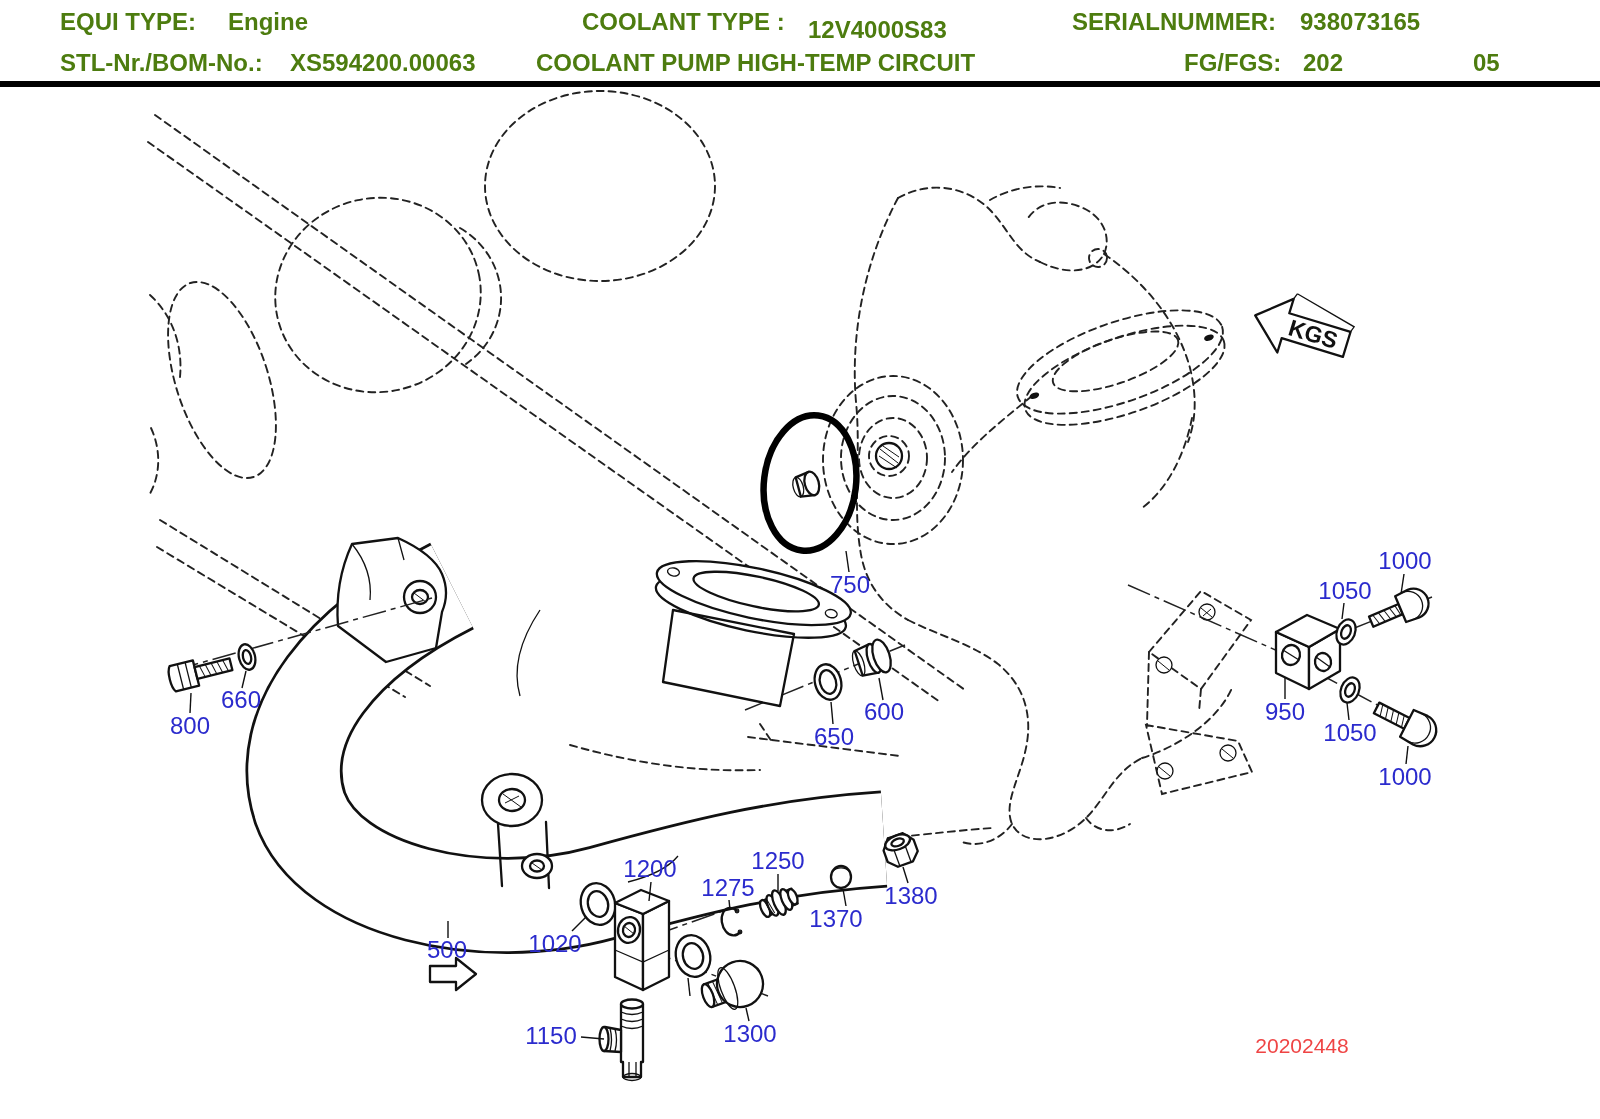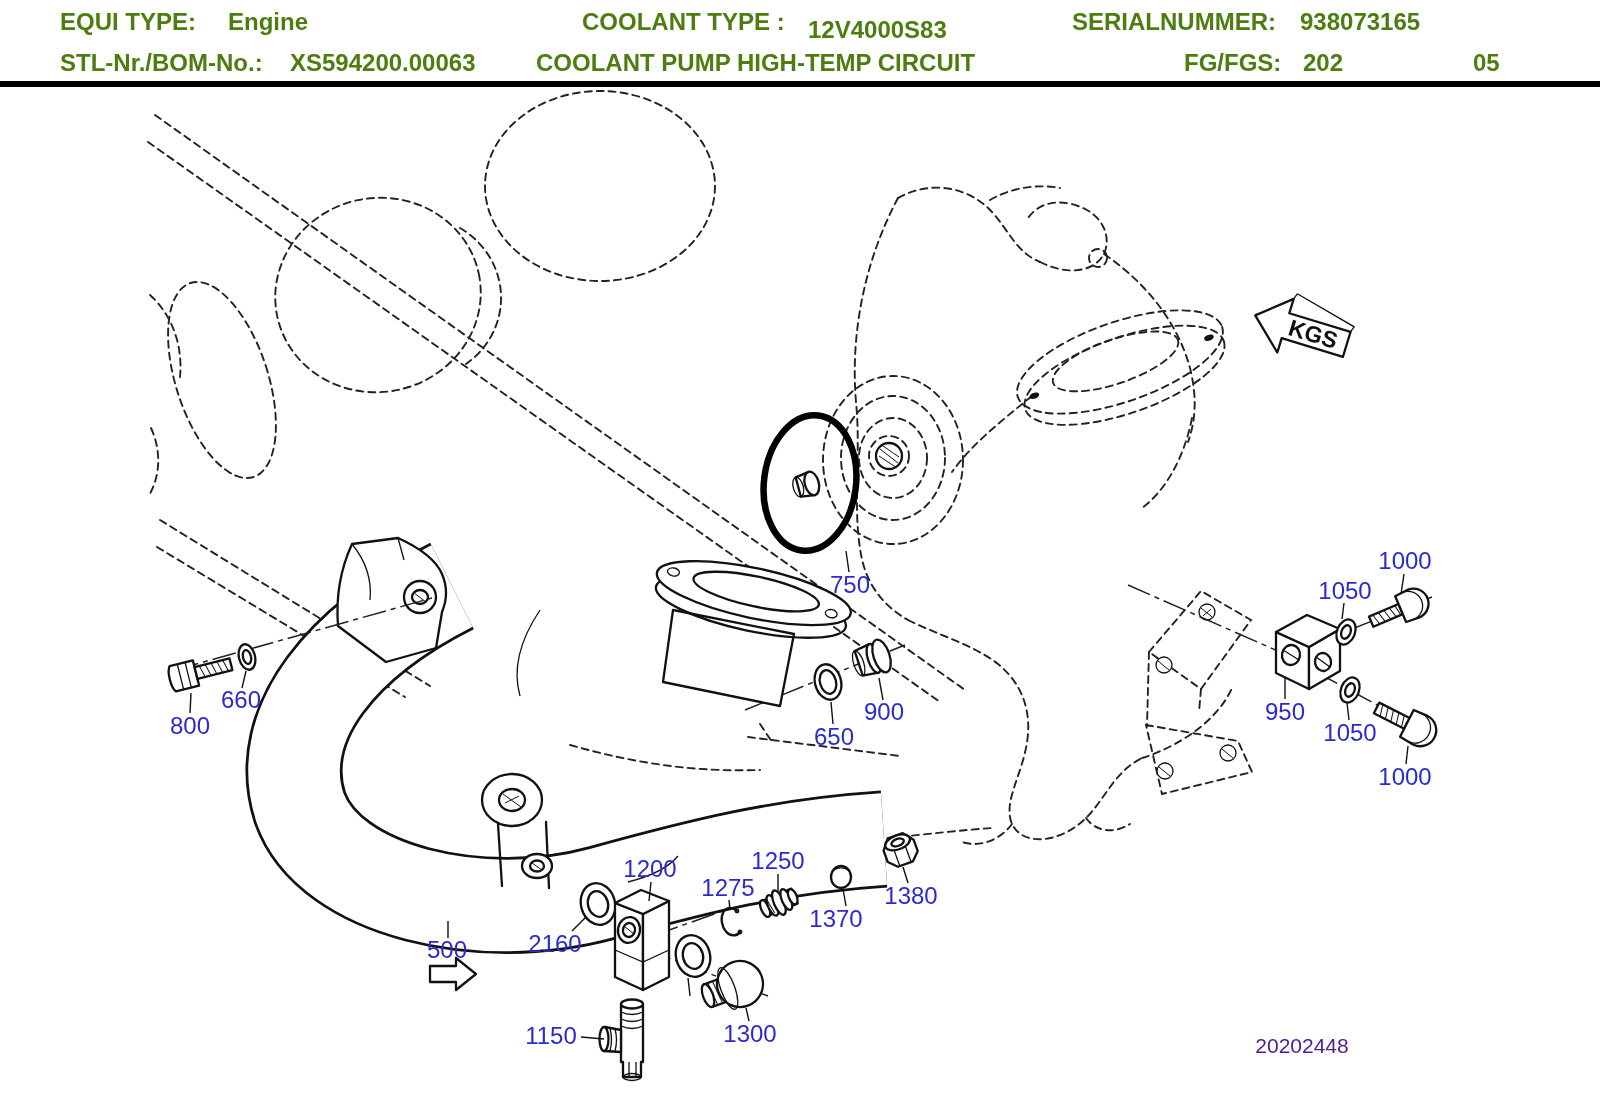--- a/index.html
+++ b/index.html
@@ -5,21 +5,21 @@
   html,body{margin:0;padding:0;background:#fff;}
   body{width:1600px;height:1119px;position:relative;overflow:hidden;
        font-family:"Liberation Sans",sans-serif;}
   
   .hdr{position:absolute;white-space:nowrap;font-weight:bold;font-size:24px;color:#4d7c0f;}
   .rule{position:absolute;left:0;top:81px;width:1600px;height:6px;background:#000;}
   
   #dwg{position:absolute;left:0;top:0;}
   .callout{position:absolute;transform:translate(-50%,-50%);font-size:24px;
            color:#2b2bcd;white-space:nowrap;}
-  .dwgnum{position:absolute;transform:translate(-50%,-50%);font-size:21px;color:#4c1d95;}
+  .dwgnum{position:absolute;transform:translate(-50%,-50%);font-size:21px;color:#ef4444;}
   
   .so{fill:none;stroke:#111;stroke-width:2.3;stroke-linecap:round;stroke-linejoin:round;}
   .sf{fill:#fff;stroke:#111;stroke-width:2.3;stroke-linejoin:round;}
   .thin{fill:none;stroke:#111;stroke-width:1.3;}
   .dash{fill:none;stroke:#222;stroke-width:1.9;stroke-dasharray:7 5;stroke-linecap:round;}
   .axis{fill:none;stroke:#222;stroke-width:1.5;stroke-dasharray:24 5 5 5;}
   .lead{stroke:#111;stroke-width:1.4;}
   .ring{fill:none;stroke:#000;stroke-width:6.5;}
   .hat{stroke:#111;stroke-width:1;}
   .kgs{font-weight:bold;font-size:23px;fill:#111;}
@@ -335,32 +335,32 @@
     <line x1="746" y1="1008" x2="749" y2="1021"></line>
     <line x1="572" y1="931" x2="586" y2="917"></line>
     <line x1="843" y1="889" x2="846" y2="906"></line>
     <line x1="903" y1="867" x2="908" y2="883"></line>
     <line x1="688" y1="978" x2="690" y2="996"></line>
   </g>
 </svg>
 
 <div>
   <div class="callout" style="left:447px;top:950px">500</div>
-  <div class="callout" style="left:884px;top:712px">900</div>
+  <div class="callout" style="left:884px;top:712px">600</div>
   <div class="callout" style="left:834px;top:737px">650</div>
   <div class="callout" style="left:850px;top:585px">750</div>
   <div class="callout" style="left:190px;top:726px">800</div>
   <div class="callout" style="left:241px;top:700px">660</div>
   <div class="callout" style="left:1285px;top:712px">950</div>
   <div class="callout" style="left:1405px;top:561px">1000</div>
   <div class="callout" style="left:1345px;top:591px">1050</div>
   <div class="callout" style="left:1350px;top:733px">1050</div>
   <div class="callout" style="left:1405px;top:777px">1000</div>
   <div class="callout" style="left:551px;top:1036px">1150</div>
   <div class="callout" style="left:650px;top:869px">1200</div>
   <div class="callout" style="left:778px;top:861px">1250</div>
   <div class="callout" style="left:728px;top:888px">1275</div>
   <div class="callout" style="left:750px;top:1034px">1300</div>
-  <div class="callout" style="left:555px;top:944px">2160</div>
+  <div class="callout" style="left:555px;top:944px">1020</div>
   <div class="callout" style="left:836px;top:919px">1370</div>
   <div class="callout" style="left:911px;top:896px">1380</div>
   <div class="dwgnum" style="left:1302px;top:1046px">20202448</div>
 </div>
 
 </body></html>

